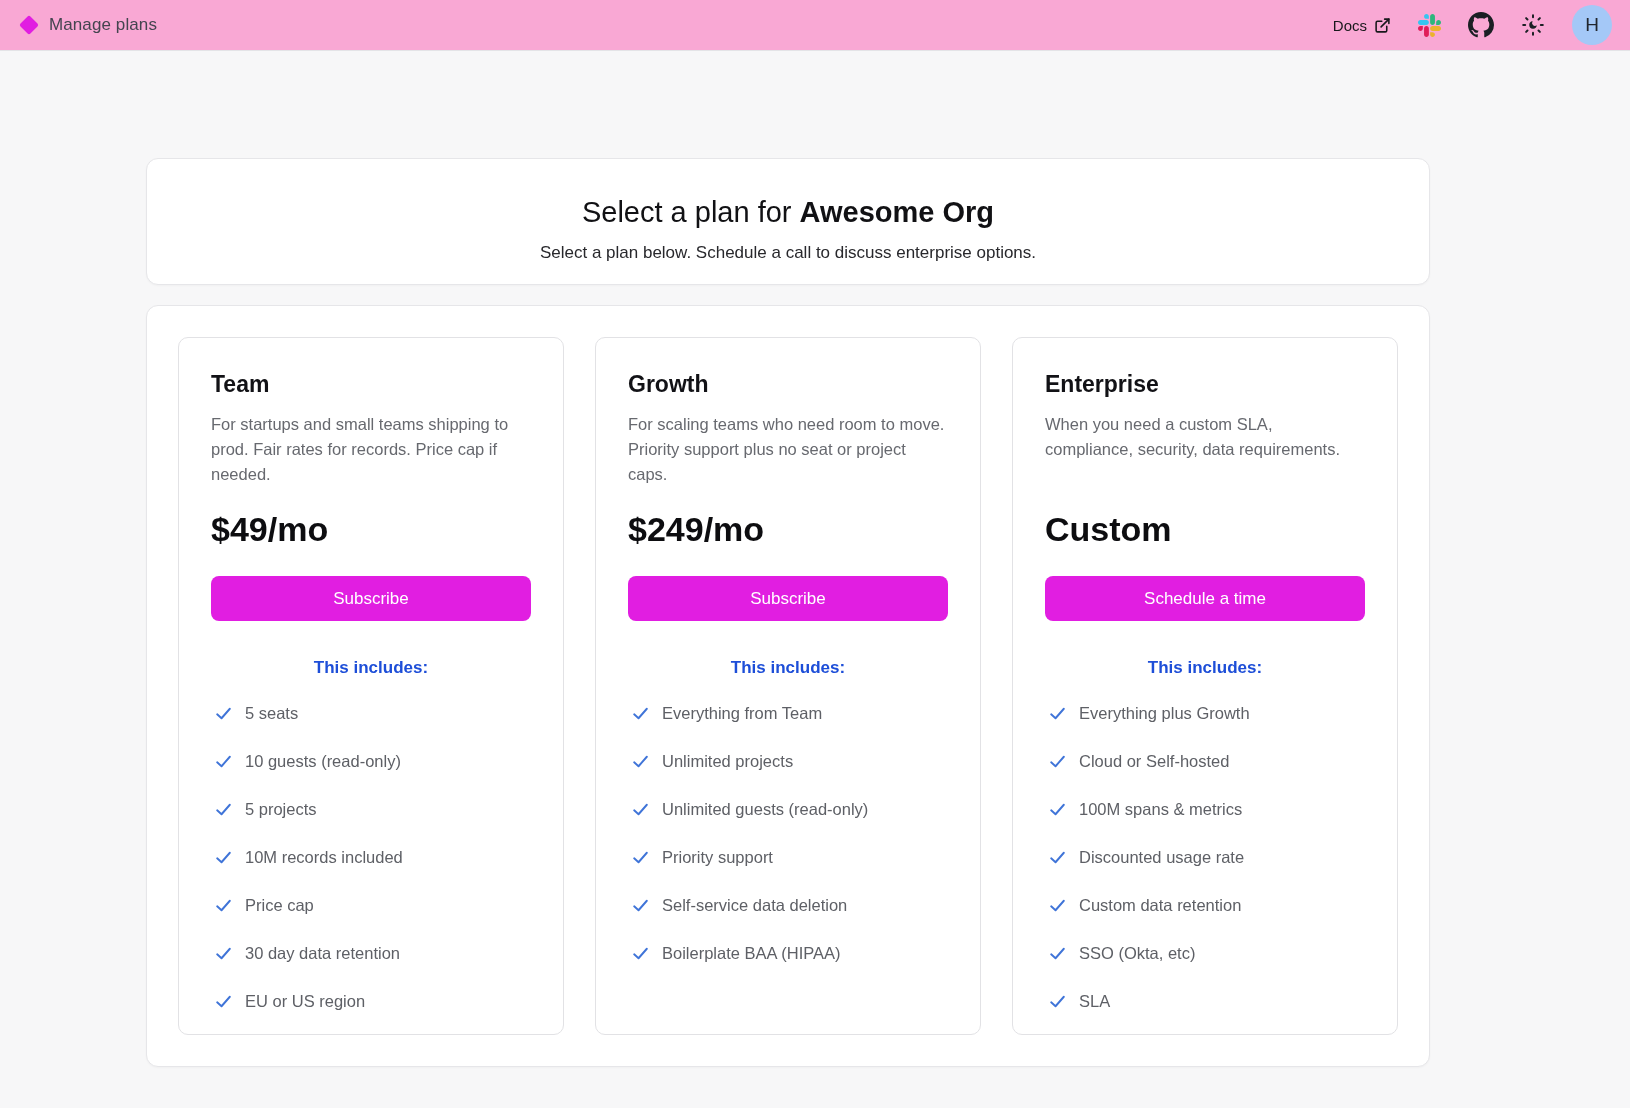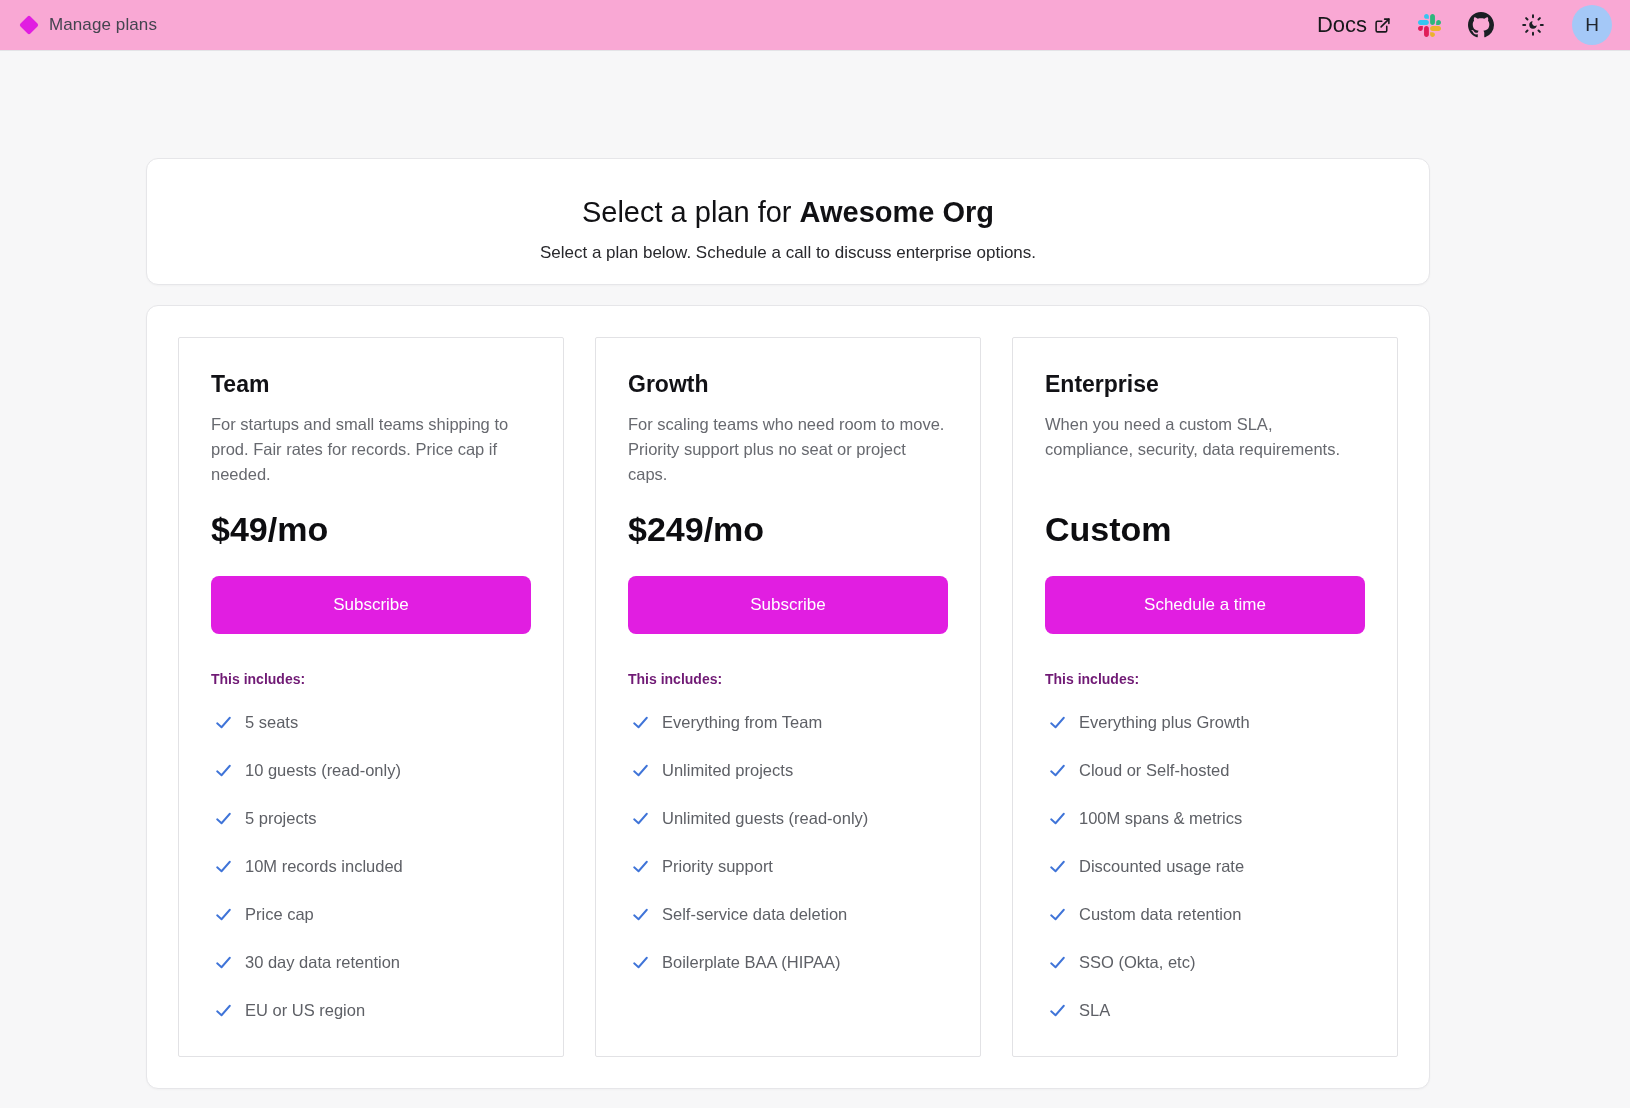--- a/index.html
+++ b/index.html
@@ -23,21 +23,21 @@
   }
   .h-left{display:flex;align-items:center;gap:13px;}
   .diamond{
     width:14px;height:14px;background:var(--accent);
     transform:rotate(45deg);border-radius:2px;display:inline-block;
   }
   .app-title{font-size:17px;font-weight:500;color:#44444f;letter-spacing:.1px;}
   .h-right{display:flex;align-items:center;gap:27px;}
   .docs-link{
     display:flex;align-items:center;gap:7px;cursor:pointer;
-    font-size:22px;color:#18181b;text-decoration:none;
+    font-size:15px;color:#18181b;text-decoration:none;
   }
   .icon-btn{display:flex;align-items:center;justify-content:center;cursor:pointer;background:none;border:none;}
   .avatar{
     width:40px;height:40px;border-radius:50%;background:var(--avatar-bg);
     display:flex;align-items:center;justify-content:center;
     font-size:19px;color:#21262d;cursor:pointer;font-weight:400;
   }
   
   main{width:1284px;margin-left:146px;padding-top:107px;}
   .card{
@@ -45,34 +45,34 @@
     box-shadow:0 1px 2px rgba(0,0,0,.03);
   }
   .intro{padding:33px 40px 19px;text-align:center;margin-bottom:20px;}
   .intro h1{font-size:29px;font-weight:400;color:#111114;line-height:40px;}
   .intro h1 strong{font-weight:700;}
   .intro p{margin-top:9px;font-size:17px;color:#28282c;line-height:24px;}
   .plans-card{padding:31px;}
   .plans-row{display:flex;gap:31px;align-items:stretch;}
   
   .plan{
-    flex:1 1 0;background:#fff;border:1px solid #e2e2e5;border-radius:2px;
-    padding:33px 32px 34px;display:flex;flex-direction:column;
+    flex:1 1 0;background:#fff;border:1px solid #e2e2e5;border-radius:10px;
+    padding:33px 32px 21px;display:flex;flex-direction:column;
   }
   .plan-name{font-size:23px;font-weight:700;color:#121216;margin-bottom:14px;}
   .plan-desc{
     font-size:16.5px;line-height:25px;color:#67696f;height:77px;
   }
   .plan-price{font-size:34px;font-weight:700;color:#0d0d10;margin-top:19px;line-height:42px;}
   .cta{
-    margin-top:26px;height:58px;width:100%;border:none;border-radius:8px;
+    margin-top:26px;height:45px;width:100%;border:none;border-radius:8px;
     background:var(--accent);color:#ffffff;font-size:17px;font-weight:500;
     font-family:inherit;cursor:pointer;
   }
-  .includes{margin-top:37px;font-size:14px;font-weight:700;color:#701a75;}
+  .includes{margin-top:37px;font-size:17px;font-weight:700;color:#1d4ed8;text-align:center;}
   .features{list-style:none;margin-top:23px;display:flex;flex-direction:column;gap:24px;}
   .features li{display:flex;align-items:center;gap:12px;min-height:24px;}
   .check{width:19px;height:19px;flex:0 0 19px;display:inline-flex;margin-left:3px;}
   .feat-text{font-size:16.5px;color:#5e6066;line-height:24px;}
 </style>
 </head>
 <body>
 
 <header>
   <div class="h-left">

